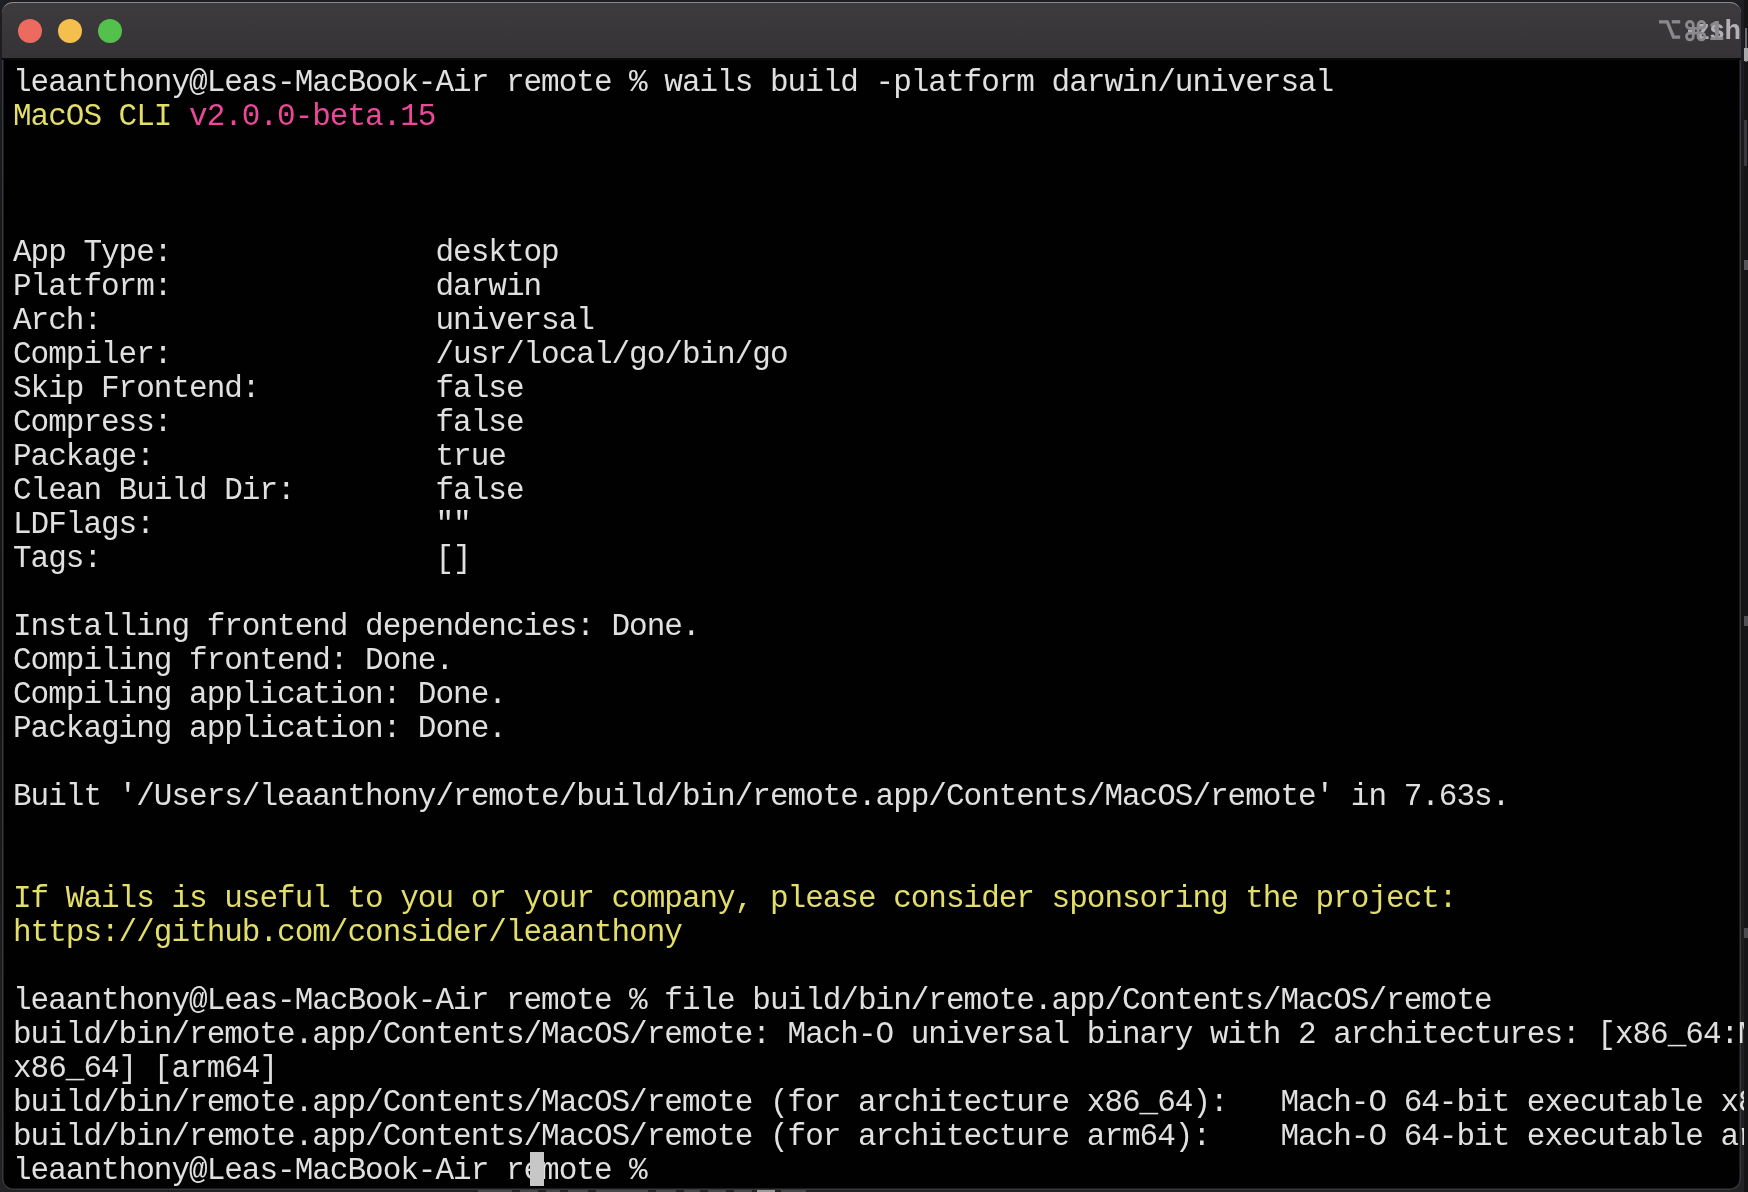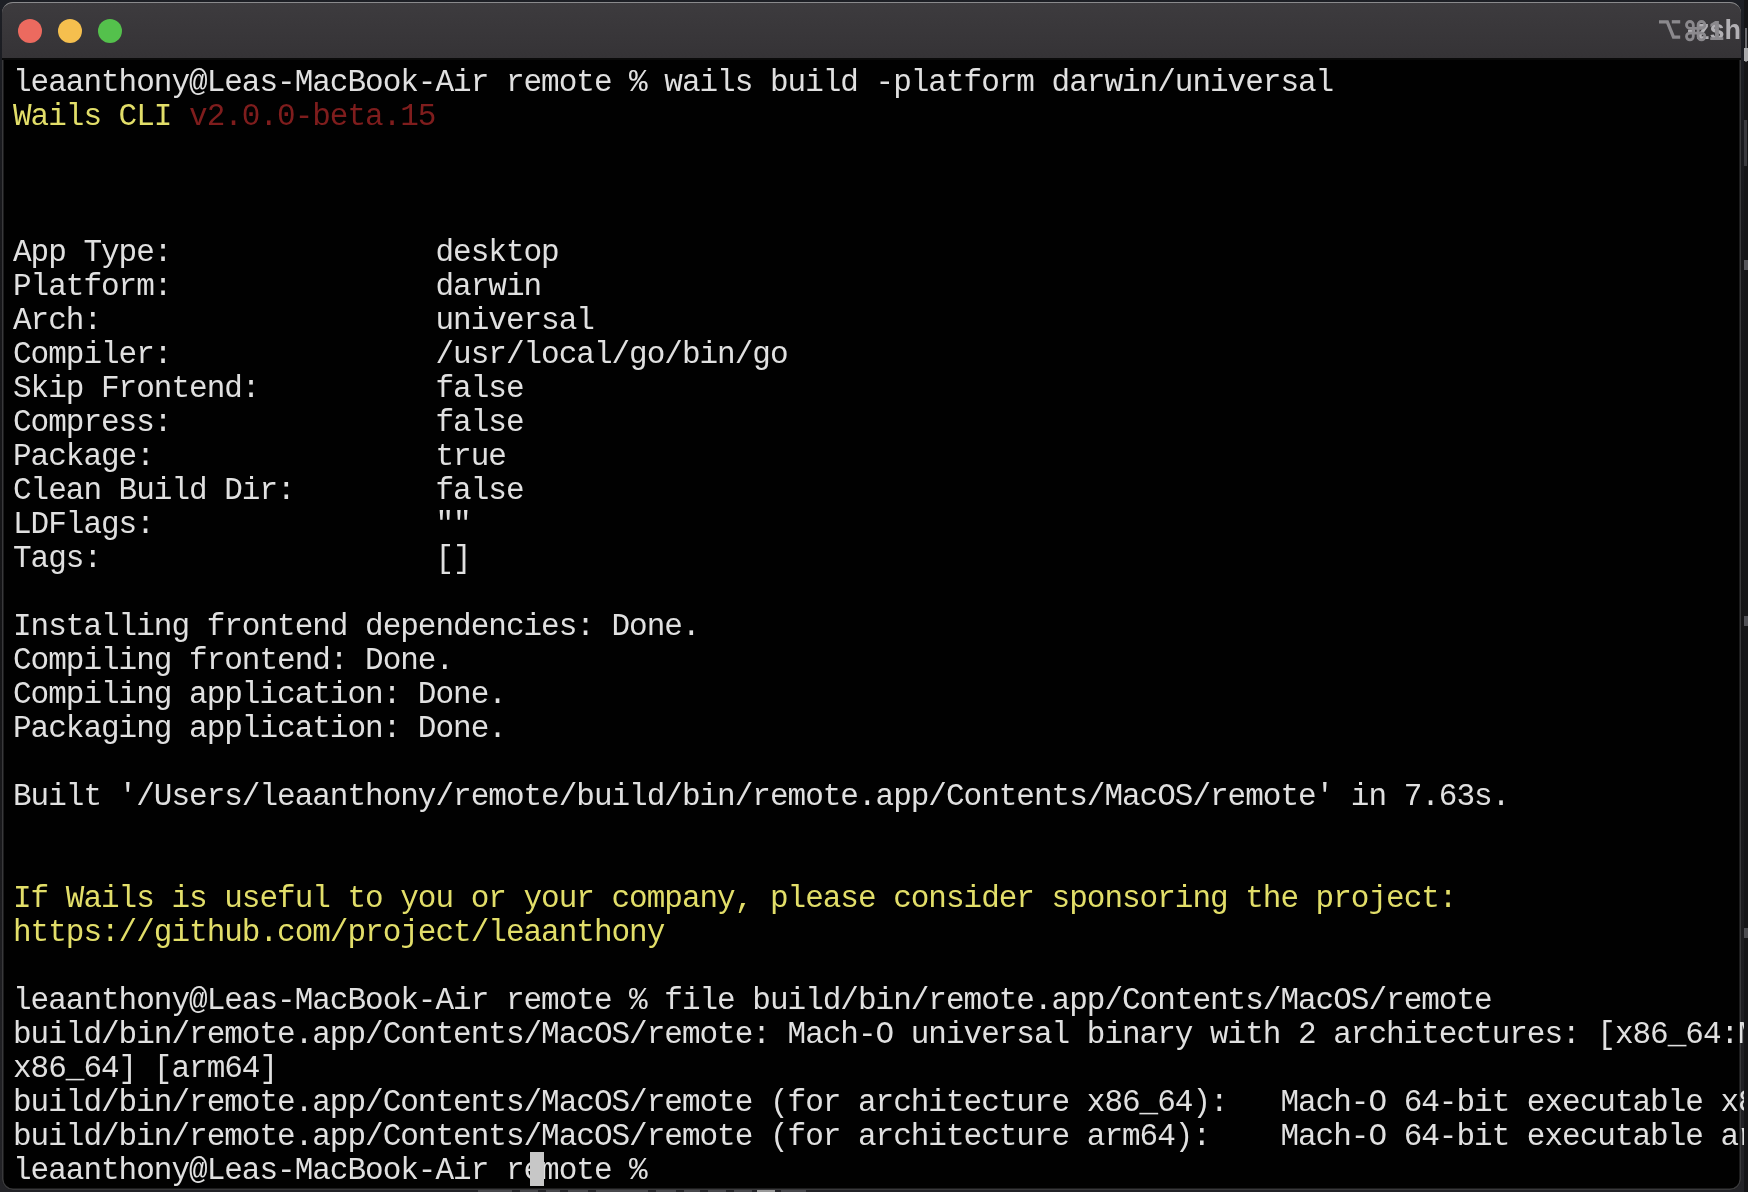--- a/index.html
+++ b/index.html
@@ -31,21 +31,21 @@
     font-size:27px;color:#b2b0b4;
   }
   .shortcut{position:absolute;right:13px;top:8px}
   pre.term{
     margin:0;position:absolute;left:13px;top:66px;
     font-family:"Liberation Mono",monospace;
     font-size:31px;line-height:34px;letter-spacing:-1.0px;
     color:#e0e0e0;
   }
   .y{color:#e2de69}
-  .r{color:#7f1d1d}
+  .r{color:#ec4899}
   .cursor{position:absolute;left:530px;top:1152px;width:14px;height:34px;background:#c7c7c7}
   .bg1,.bg2,.bg3,.bg4,.bg5,.bg6,.bg7,.bg8,.bg9,.bg10,.bg11{position:absolute;top:1190px;height:2px;background:#48484c}
   .bg1{left:478px;width:34px}.bg2{left:520px;width:18px}.bg3{left:546px;width:14px}
   .bg4{left:568px;width:20px}.bg5{left:596px;width:52px}.bg6{left:656px;width:20px}
   .bg7{left:684px;width:16px}.bg8{left:708px;width:18px}.bg9{left:734px;width:18px}
   .bg10{left:757px;width:18px;background:#9a9a9a}.bg11{left:781px;width:25px}
   .rightstrip{position:absolute;left:1744px;top:0;width:4px;height:1192px;background:#151517}
   .rs1{position:absolute;left:1745px;top:28px;width:2px;height:34px;background:#6a6a6e}
   .rs2{position:absolute;left:1744px;top:48px;width:4px;height:13px;background:#a9a9ab}
   .rs3{position:absolute;left:1744px;top:120px;width:3px;height:46px;background:#39393d}
@@ -65,21 +65,21 @@
       <g fill="none" stroke="#8b898d" stroke-width="3.3">
         <path d="M6 10.8 H14.3 L20.5 26.2 H27.2"></path>
         <path d="M18.8 10.8 H27.2"></path>
         <path d="M40.3 25.5 V13.9 A3.4 3.4 0 1 0 36.9 17.3 H48.5 A3.4 3.4 0 1 0 45.1 13.9 V25.5 A3.4 3.4 0 1 0 48.5 22.1 H36.9 A3.4 3.4 0 1 0 40.3 25.5 Z" stroke-width="2.8"></path>
       </g>
       <text x="55.5" y="29" font-family="Liberation Sans" font-weight="bold" font-size="28" fill="#8b898d">1</text>
     </svg>
   </div>
 </div>
 <pre class="term">leaanthony@Leas-MacBook-Air remote % wails build -platform darwin/universal
-<span class="y">Wails CLI </span><span class="r">v2.0.0-beta.15</span>
+<span class="y">MacOS CLI </span><span class="r">v2.0.0-beta.15</span>
 
 
 
 App Type:               desktop
 Platform:               darwin
 Arch:                   universal
 Compiler:               /usr/local/go/bin/go
 Skip Frontend:          false
 Compress:               false
 Package:                true
@@ -89,21 +89,21 @@
 
 Installing frontend dependencies: Done.
 Compiling frontend: Done.
 Compiling application: Done.
 Packaging application: Done.
 
 Built '/Users/leaanthony/remote/build/bin/remote.app/Contents/MacOS/remote' in 7.63s.
 
 
 <span class="y">If Wails is useful to you or your company, please consider sponsoring the project:</span>
-<span class="y">https://github.com/project/leaanthony</span>
+<span class="y">https://github.com/consider/leaanthony</span>
 
 leaanthony@Leas-MacBook-Air remote % file build/bin/remote.app/Contents/MacOS/remote
 build/bin/remote.app/Contents/MacOS/remote: Mach-O universal binary with 2 architectures: [x86_64:Mach-O 64-bit executable
 x86_64] [arm64]
 build/bin/remote.app/Contents/MacOS/remote (for architecture x86_64):   Mach-O 64-bit executable x86_64
 build/bin/remote.app/Contents/MacOS/remote (for architecture arm64):    Mach-O 64-bit executable arm64
 leaanthony@Leas-MacBook-Air remote % </pre>
 <div class="cursor"></div>
 <div class="bg1"></div>
 <div class="bg2"></div>

